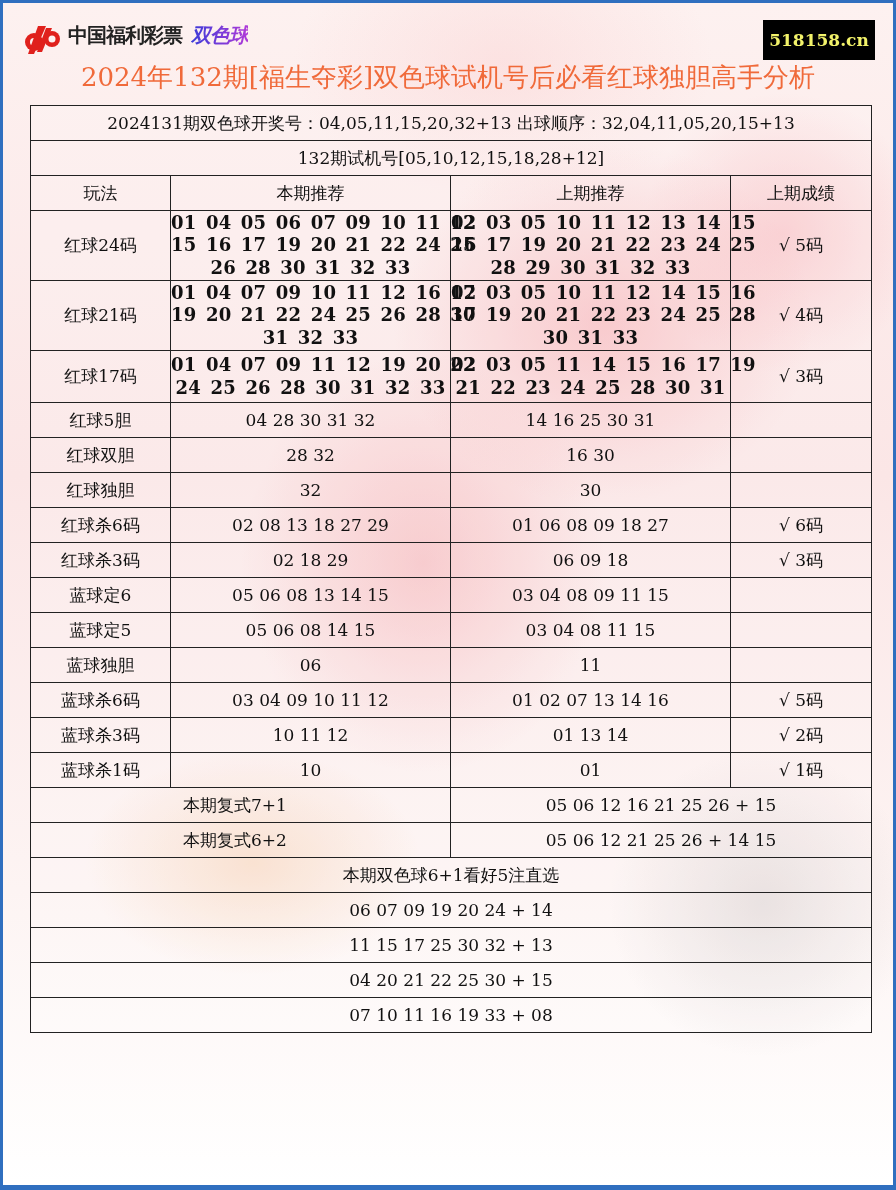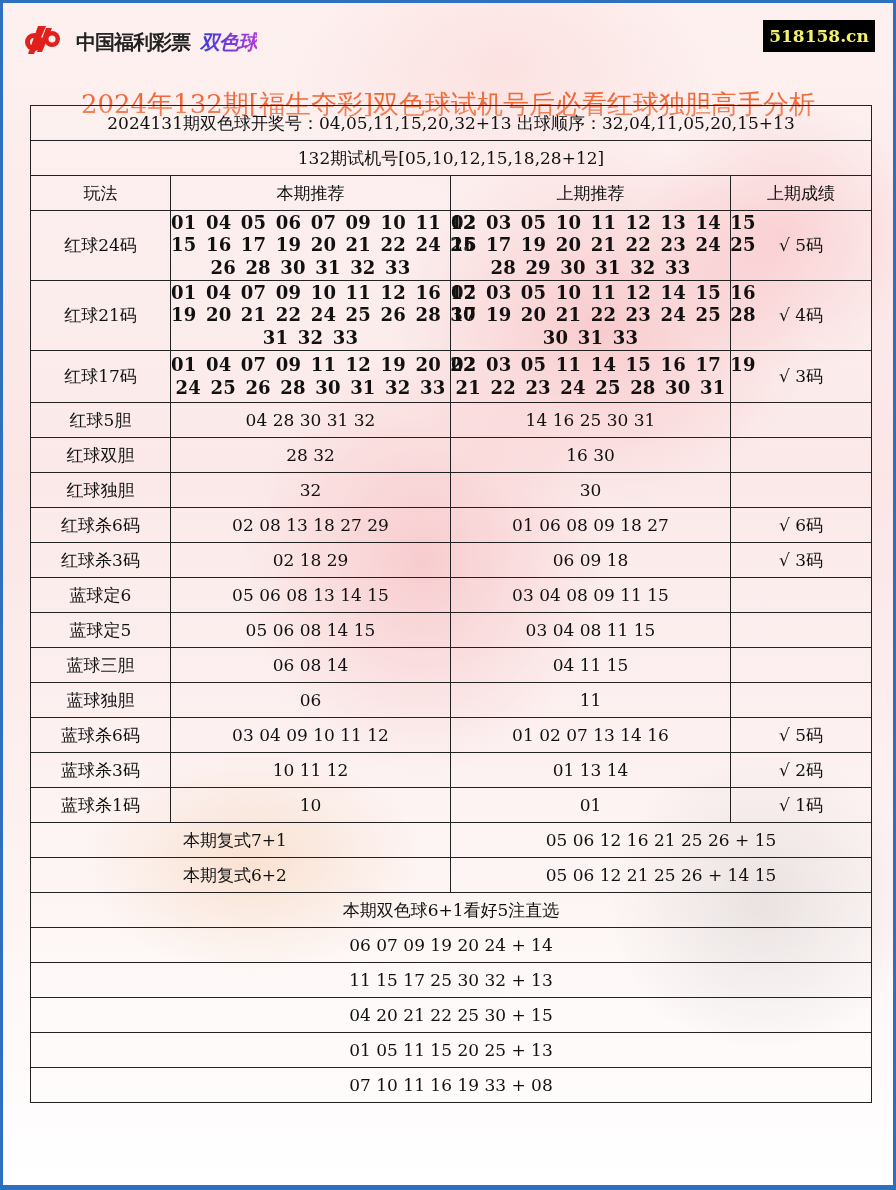--- a/index.html
+++ b/index.html
@@ -17,44 +17,43 @@
       radial-gradient(ellipse 300px 260px at 600px 320px, rgba(240,120,130,0.35), rgba(255,255,255,0) 70%),
       radial-gradient(ellipse 260px 300px at 420px 560px, rgba(235,110,120,0.30), rgba(255,255,255,0) 70%),
       radial-gradient(ellipse 200px 200px at 780px 230px, rgba(245,140,150,0.35), rgba(255,255,255,0) 70%),
       radial-gradient(ellipse 240px 160px at 250px 860px, rgba(240,170,110,0.30), rgba(255,255,255,0) 70%),
       radial-gradient(ellipse 220px 220px at 760px 900px, rgba(150,140,140,0.22), rgba(255,255,255,0) 70%),
       radial-gradient(ellipse 300px 200px at 500px 60px, rgba(250,200,200,0.35), rgba(255,255,255,0) 70%),
       linear-gradient(180deg, #fdf1f0 0%, #fbe6e6 40%, #fdf4f3 75%, #ffffff 100%);
   }
   .logo {
     position: absolute; left: 20px; top: 22px; height: 34px;
-    display: flex; align-items: flex-end; gap: 8px;
+    display: flex; align-items: flex-start;
   }
   .logo-mark { width: 44px; height: 34px; }
   .logo-text-cn {
     font-family: "DejaVu Sans", "Liberation Sans", sans-serif;
     font-weight: bold; font-size: 20px; color: #222; margin-left: 4px; letter-spacing: -1px;
   }
   .logo-text-ssq {
     font-family: "DejaVu Sans", "Liberation Sans", sans-serif;
-    font-weight: bold; font-style: italic; font-size: 20px; margin-left: 2px;
+    font-weight: bold; font-style: italic; font-size: 20px; margin-left: 9px;
     background: linear-gradient(90deg, #3a3bd8, #b03ad8);
     -webkit-background-clip: text; background-clip: text; color: transparent;
     letter-spacing: -1px;
   }
   .site-badge {
-    position: absolute; left: 763px; top: 20px; width: 112px; height: 32px;
+    position: absolute; left: 763px; top: 20px; width: 112px; height: 40px;
     background: #000; color: #f2f26a; font-family: "DejaVu Serif", serif;
     font-size: 17px; font-weight: bold; display: flex; align-items: center; justify-content: center;
   }
   .page-title {
     position: absolute; left: 0; right: 0; top: 60px; text-align: center;
     font-size: 26px; color: #f06a3a; letter-spacing: 0px;
     font-family: "DejaVu Serif", "Liberation Serif", serif;
-    margin-top: 27px;
   }
   table.main {
     position: absolute; left: 30px; top: 105px; width: 841px;
     border-collapse: collapse; table-layout: fixed;
     font-family: "DejaVu Serif", "Liberation Serif", serif;
     color: #111; font-size: 17px; padding-left: 9px;
   }
   table.main td {
     border: 1.5px solid #222; padding: 0; text-align: center; vertical-align: middle;
     background: rgba(255,255,255,0.15);
@@ -187,26 +186,20 @@
       <td>03 04 08 09 11 15</td>
       <td></td>
     </tr>
     <tr class="r35">
       <td>蓝球定5</td>
       <td>05 06 08 14 15</td>
       <td>03 04 08 11 15</td>
       <td></td>
     </tr>
     <tr class="r35">
-      <td>蓝球三胆</td>
-      <td>06 08 14</td>
-      <td>04 11 15</td>
-      <td></td>
-    </tr>
-    <tr class="r35">
       <td>蓝球独胆</td>
       <td>06</td>
       <td>11</td>
       <td></td>
     </tr>
     <tr class="r35">
       <td>蓝球杀6码</td>
       <td>03 04 09 10 11 12</td>
       <td>01 02 07 13 14 16</td>
       <td>√ 5码</td>
@@ -239,19 +232,16 @@
     <tr class="r35">
       <td colspan="4">06 07 09 19 20 24 + 14</td>
     </tr>
     <tr class="r35">
       <td colspan="4">11 15 17 25 30 32 + 13</td>
     </tr>
     <tr class="r35">
       <td colspan="4">04 20 21 22 25 30 + 15</td>
     </tr>
     <tr class="r35">
-      <td colspan="4">01 05 11 15 20 25 + 13</td>
-    </tr>
-    <tr class="r35">
       <td colspan="4">07 10 11 16 19 33 + 08</td>
     </tr>
   </tbody>
 </table>
 
 </body></html>

